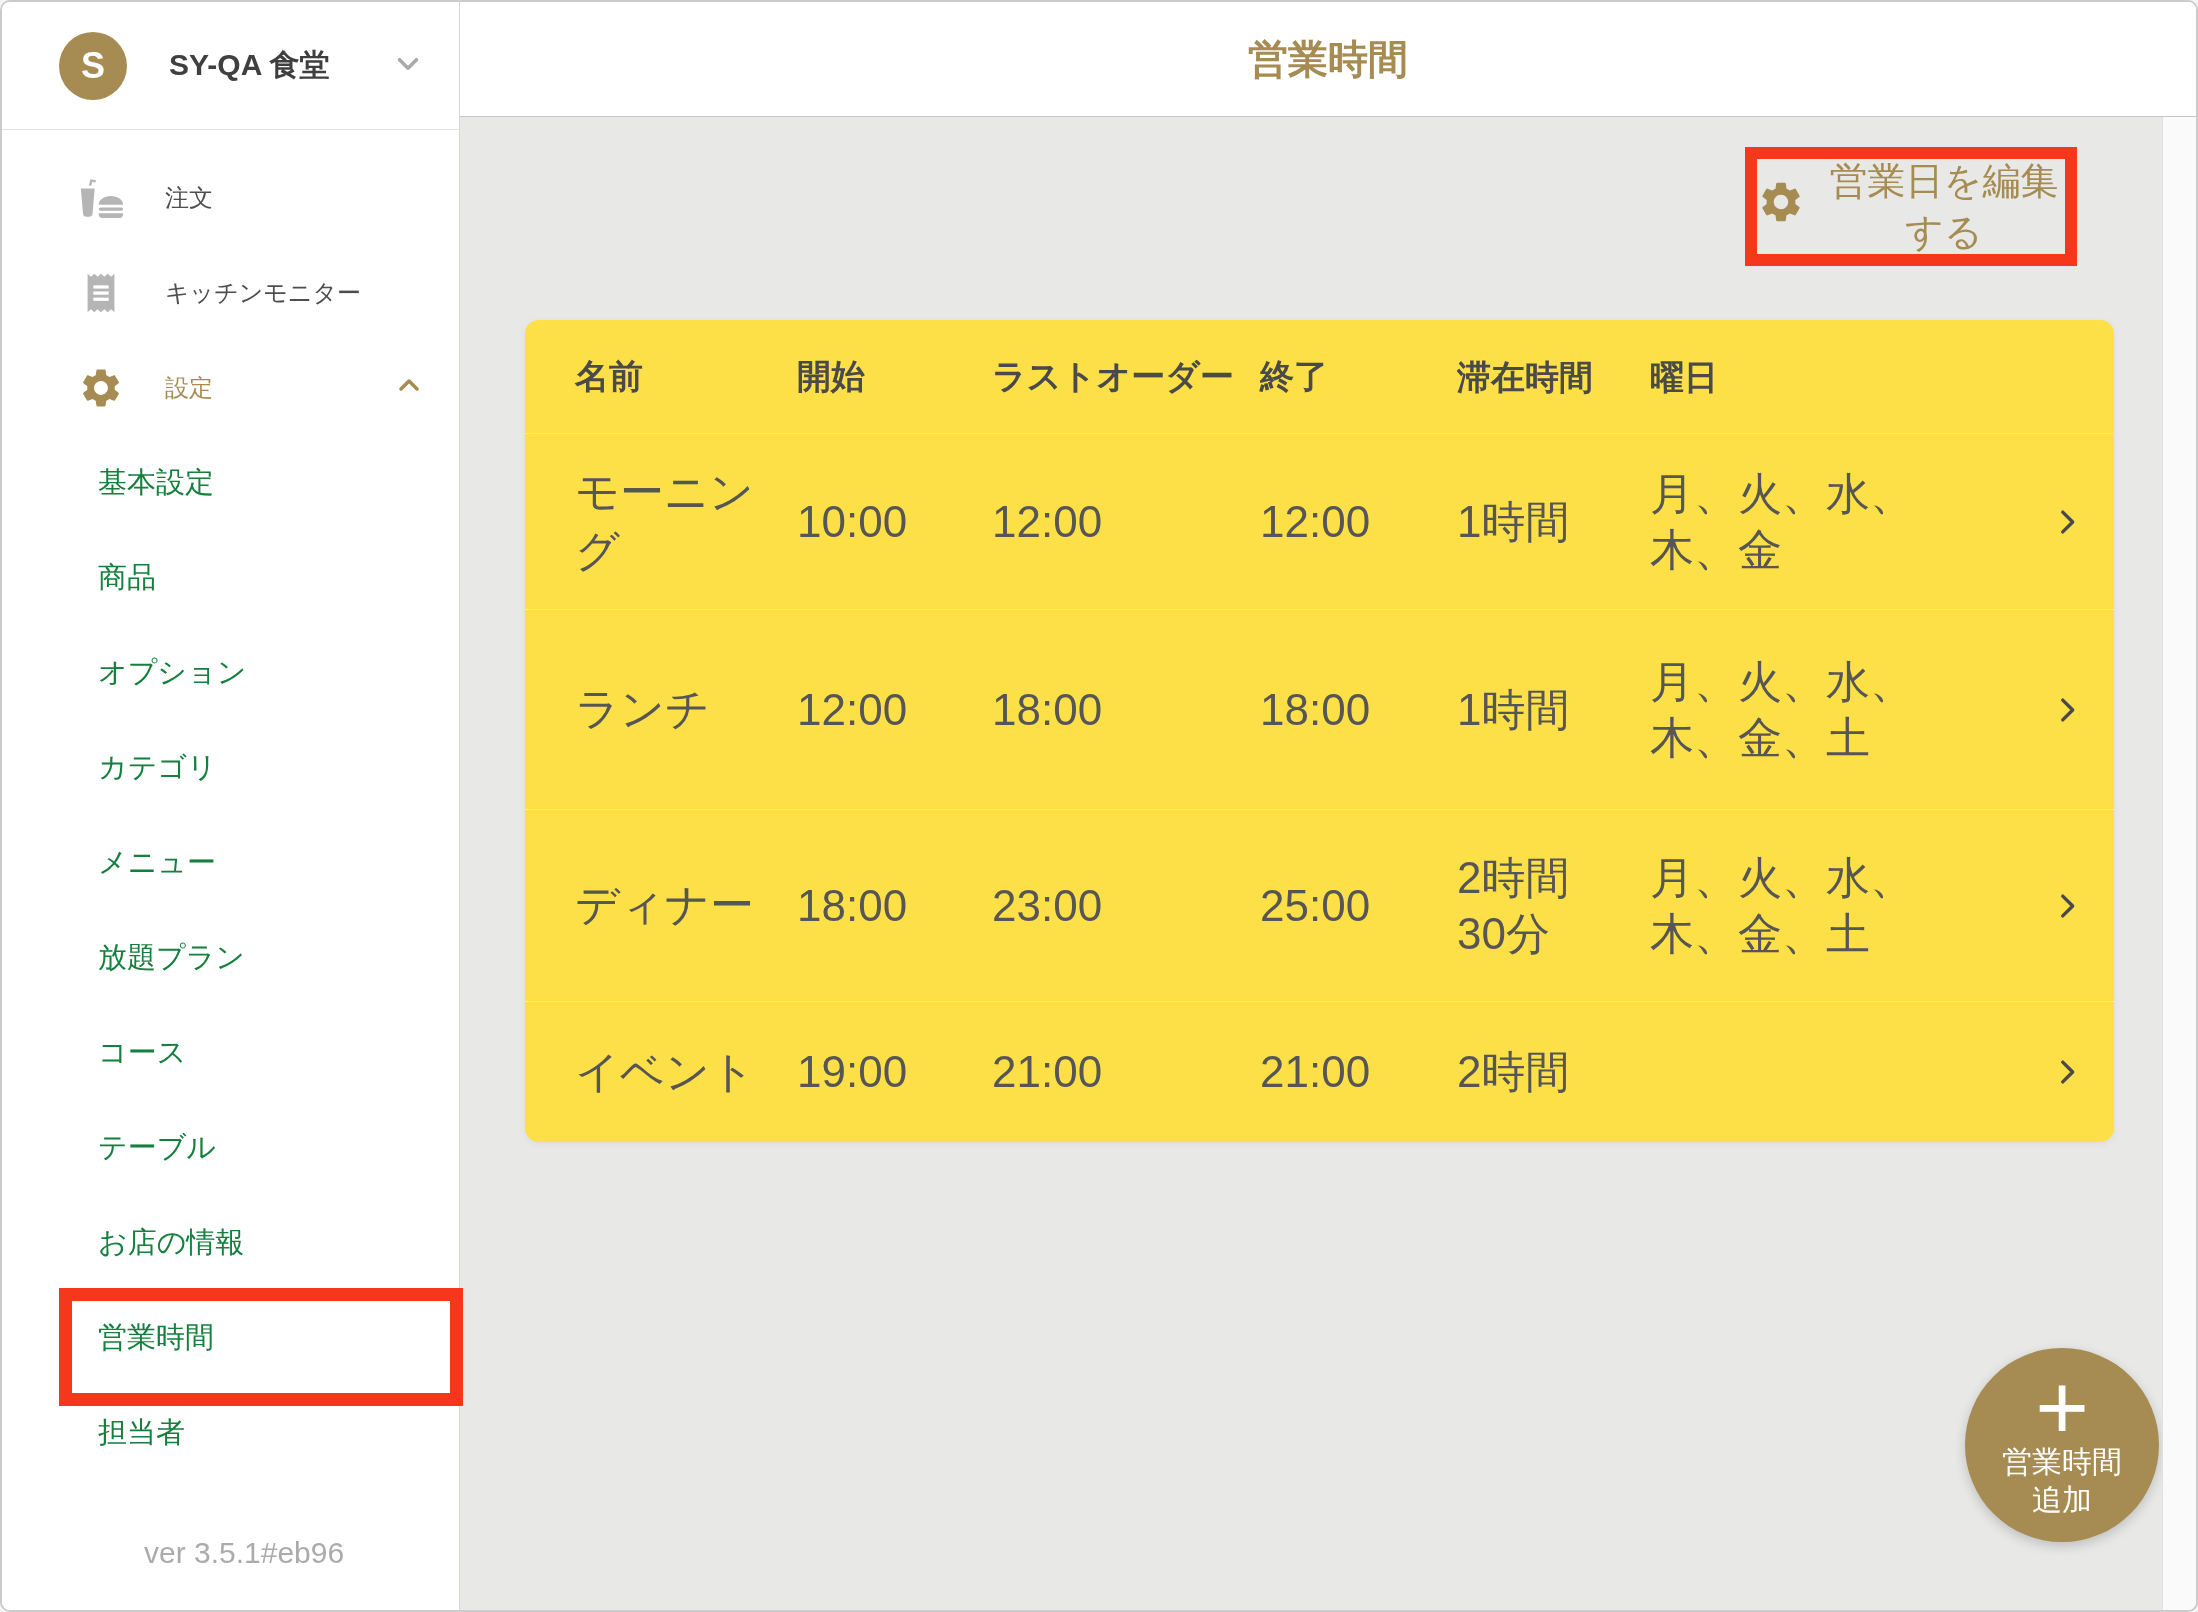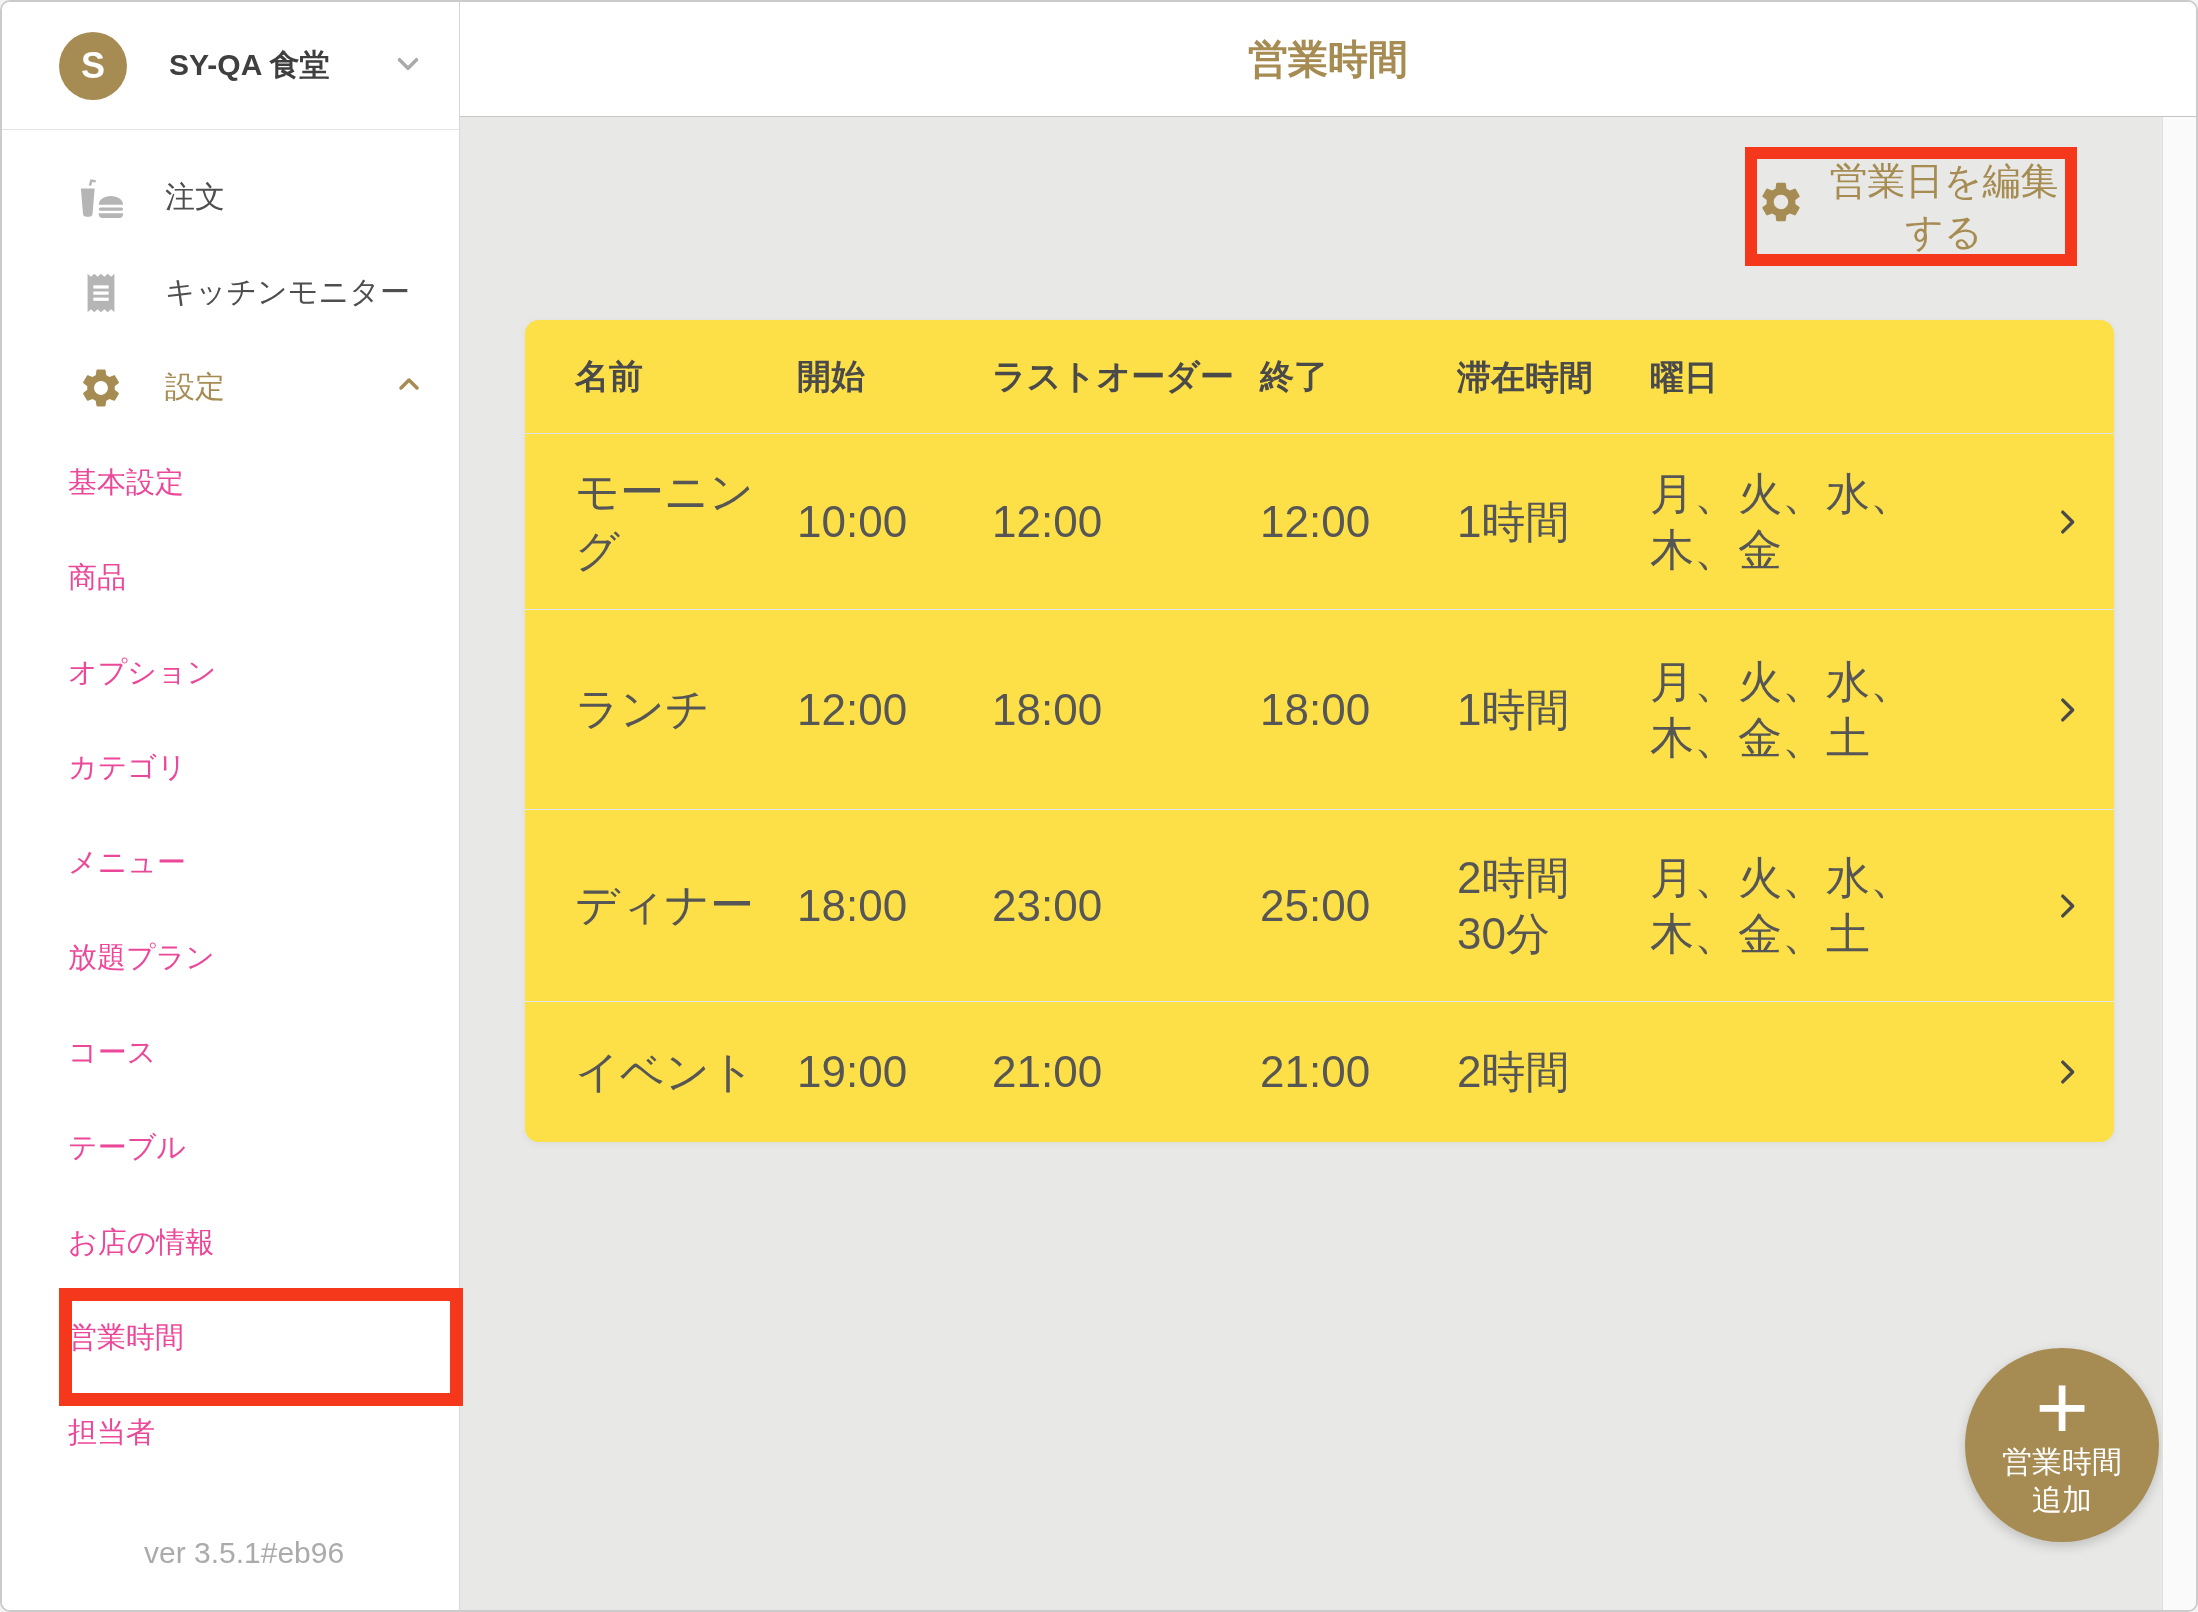--- a/index.html
+++ b/index.html
@@ -25,28 +25,28 @@
     width:68px; height:68px; border-radius:50%; background:#A68C52;
     color:#fff; font-size:36px; font-weight:bold;
     display:flex; align-items:center; justify-content:center; flex:none;
   }
   .brand-name { margin-left:42px; font-size:30px; font-weight:bold; color:#3f3f3f; }
   .brand .chev { margin-left:auto; margin-right:34px; }
 
   .menu { padding-top:20px; }
   .menu-item {
     height:95px; display:flex; align-items:center; padding-left:76px;
-    font-size:30px; color:#4e4e4e; cursor:pointer;
+    font-size:24px; color:#4e4e4e; cursor:pointer;
   }
   .mi-icon { width:46px; height:46px; margin-right:41px; flex:none; }
   .menu-item.active { color:#A68C52; }
   .menu-item .expand { margin-left:auto; margin-right:34px; }
   .submenu-item {
-    height:95px; display:flex; align-items:center; padding-left:66px;
-    font-size:29px; color:#ec4899; cursor:pointer;
+    height:95px; display:flex; align-items:center; padding-left:96px;
+    font-size:29px; color:#15803d; cursor:pointer;
   }
   .version {
     position:absolute; left:142px; bottom:40px;
     font-size:30px; color:#ababab;
   }
 
   
   .main { position:relative; flex:1; height:100%; display:flex; flex-direction:column; }
   .topbar {
     height:115px; background:#fff; border-bottom:1px solid #c6c6c6;

